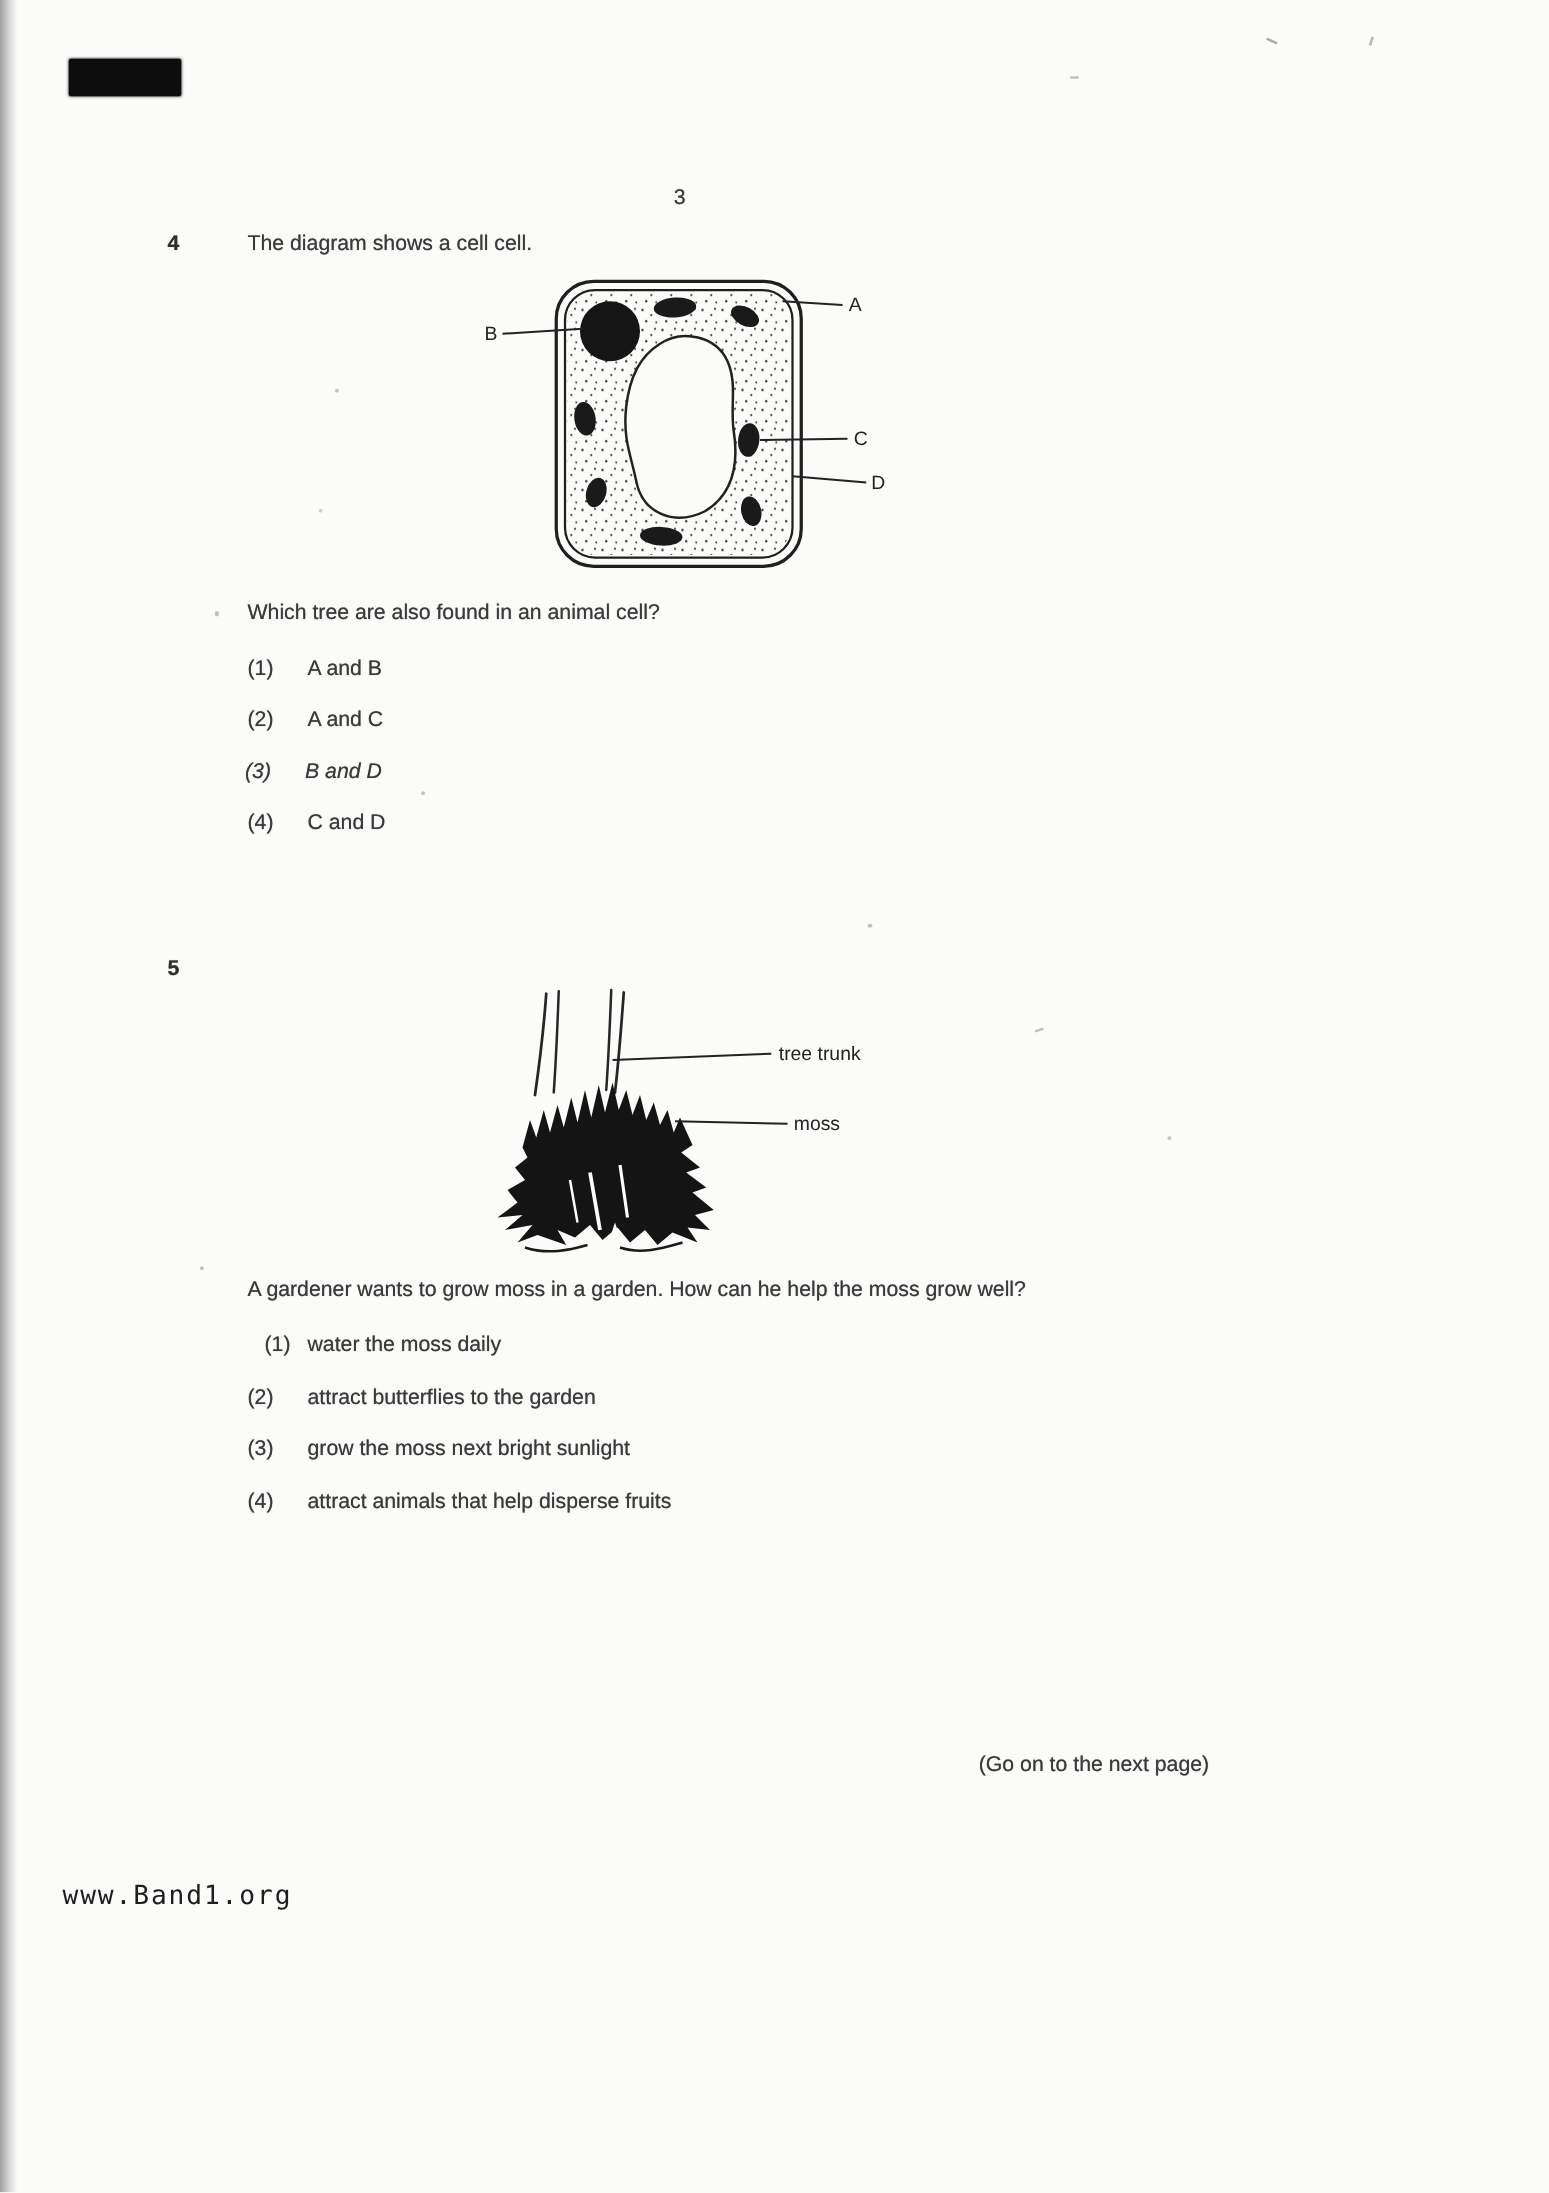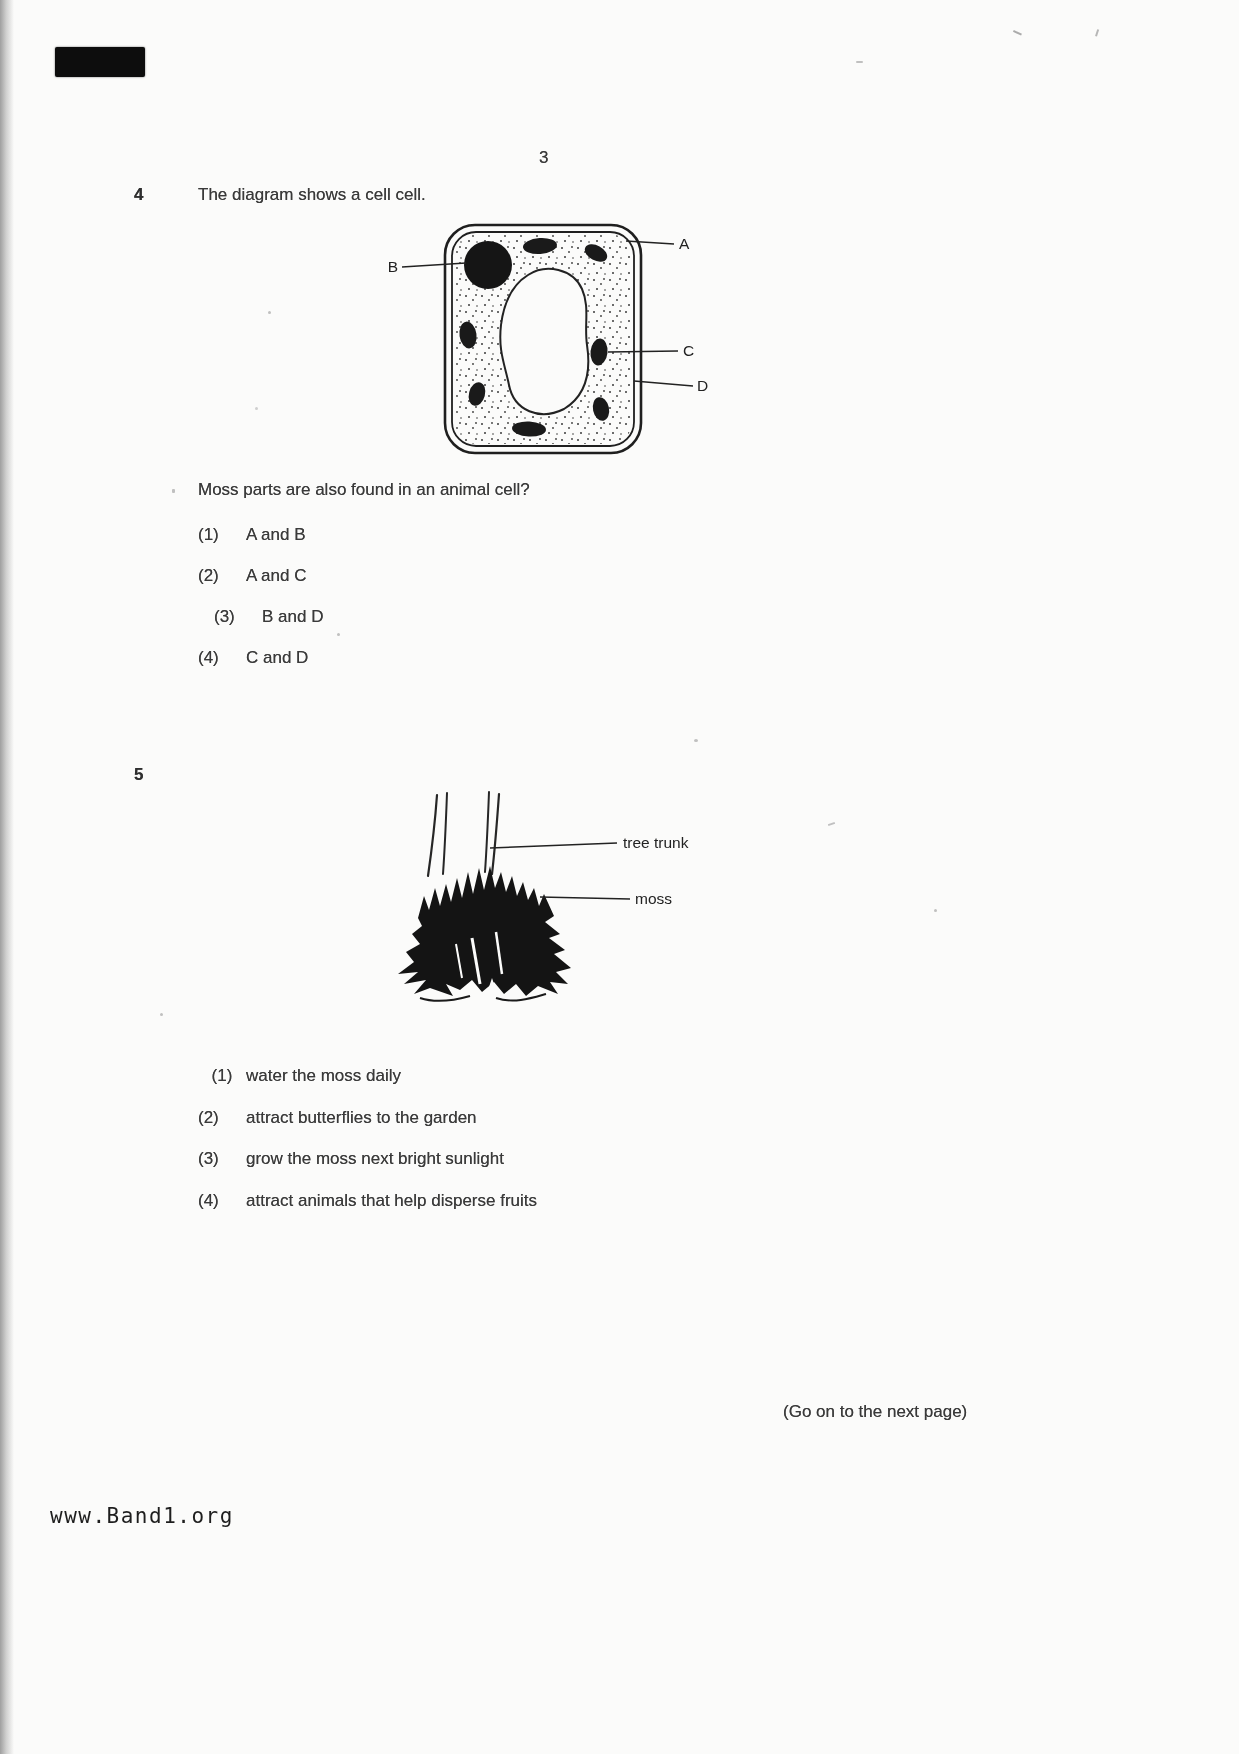--- a/index.html
+++ b/index.html
@@ -95,29 +95,29 @@
     <line x1="34" y1="54" x2="98" y2="50" stroke="#222" stroke-width="1.6"></line>
     <line x1="240" y1="139" x2="310" y2="138" stroke="#222" stroke-width="1.6"></line>
     <line x1="266" y1="168" x2="325" y2="173" stroke="#222" stroke-width="1.6"></line>
 
     <text x="311" y="36" font-size="15.5">A</text>
     <text x="30" y="59" text-anchor="end" font-size="15.5">B</text>
     <text x="315" y="143" font-size="15.5">C</text>
     <text x="329" y="178" font-size="15.5">D</text>
   </svg>
 
-  <div class="abs t" style="left:198px;top:479px;">Moss parts are also found in an animal cell?</div>
+  <div class="abs t" style="left:198px;top:479px;">Which tree are also found in an animal cell?</div>
 
   <div class="abs t" style="left:198px;top:524px;">
     <span class="optnum">(1)</span><span>A and B</span>
   </div>
   <div class="abs t" style="left:198px;top:565px;">
     <span class="optnum">(2)</span><span>A and C</span>
   </div>
-  <div class="abs t" style="left:214px;top:606px;">
+  <div class="abs t" style="left:196px;top:606px;font-style:italic;">
     <span class="optnum">(3)</span><span>B and D</span>
   </div>
   <div class="abs t" style="left:198px;top:647px;">
     <span class="optnum">(4)</span><span>C and D</span>
   </div>
 
   <div class="abs t qnum" style="left:134px;top:764px;">5</div>
 
   <svg class="abs" style="left:368px;top:788px;" width="345" height="230" viewBox="0 0 345 230">
 
@@ -139,20 +139,21 @@
     <path d="M52,210 C70,216 88,212 102,208" stroke="#1a1a1a" stroke-width="2" fill="none"></path>
     <path d="M128,210 C146,216 164,210 178,206" stroke="#1a1a1a" stroke-width="2" fill="none"></path>
 
     <line x1="122" y1="60" x2="249" y2="55" stroke="#222" stroke-width="1.6"></line>
     <line x1="172" y1="109" x2="262" y2="111" stroke="#222" stroke-width="1.6"></line>
 
     <text x="255" y="60" font-size="15.5">tree trunk</text>
     <text x="267" y="116" font-size="15.5">moss</text>
   </svg>
 
+  <div class="abs t" style="left:198px;top:1021px;">A gardener wants to grow moss in a garden. How can he help the moss grow well?</div>
 
   <div class="abs t" style="left:198px;top:1065px;text-align:center;">
     <span class="optnum">(1)</span><span>water the moss daily</span>
   </div>
   <div class="abs t" style="left:198px;top:1107px;">
     <span class="optnum">(2)</span><span>attract butterflies to the garden</span>
   </div>
   <div class="abs t" style="left:198px;top:1148px;">
     <span class="optnum">(3)</span><span>grow the moss next bright sunlight</span>
   </div>

